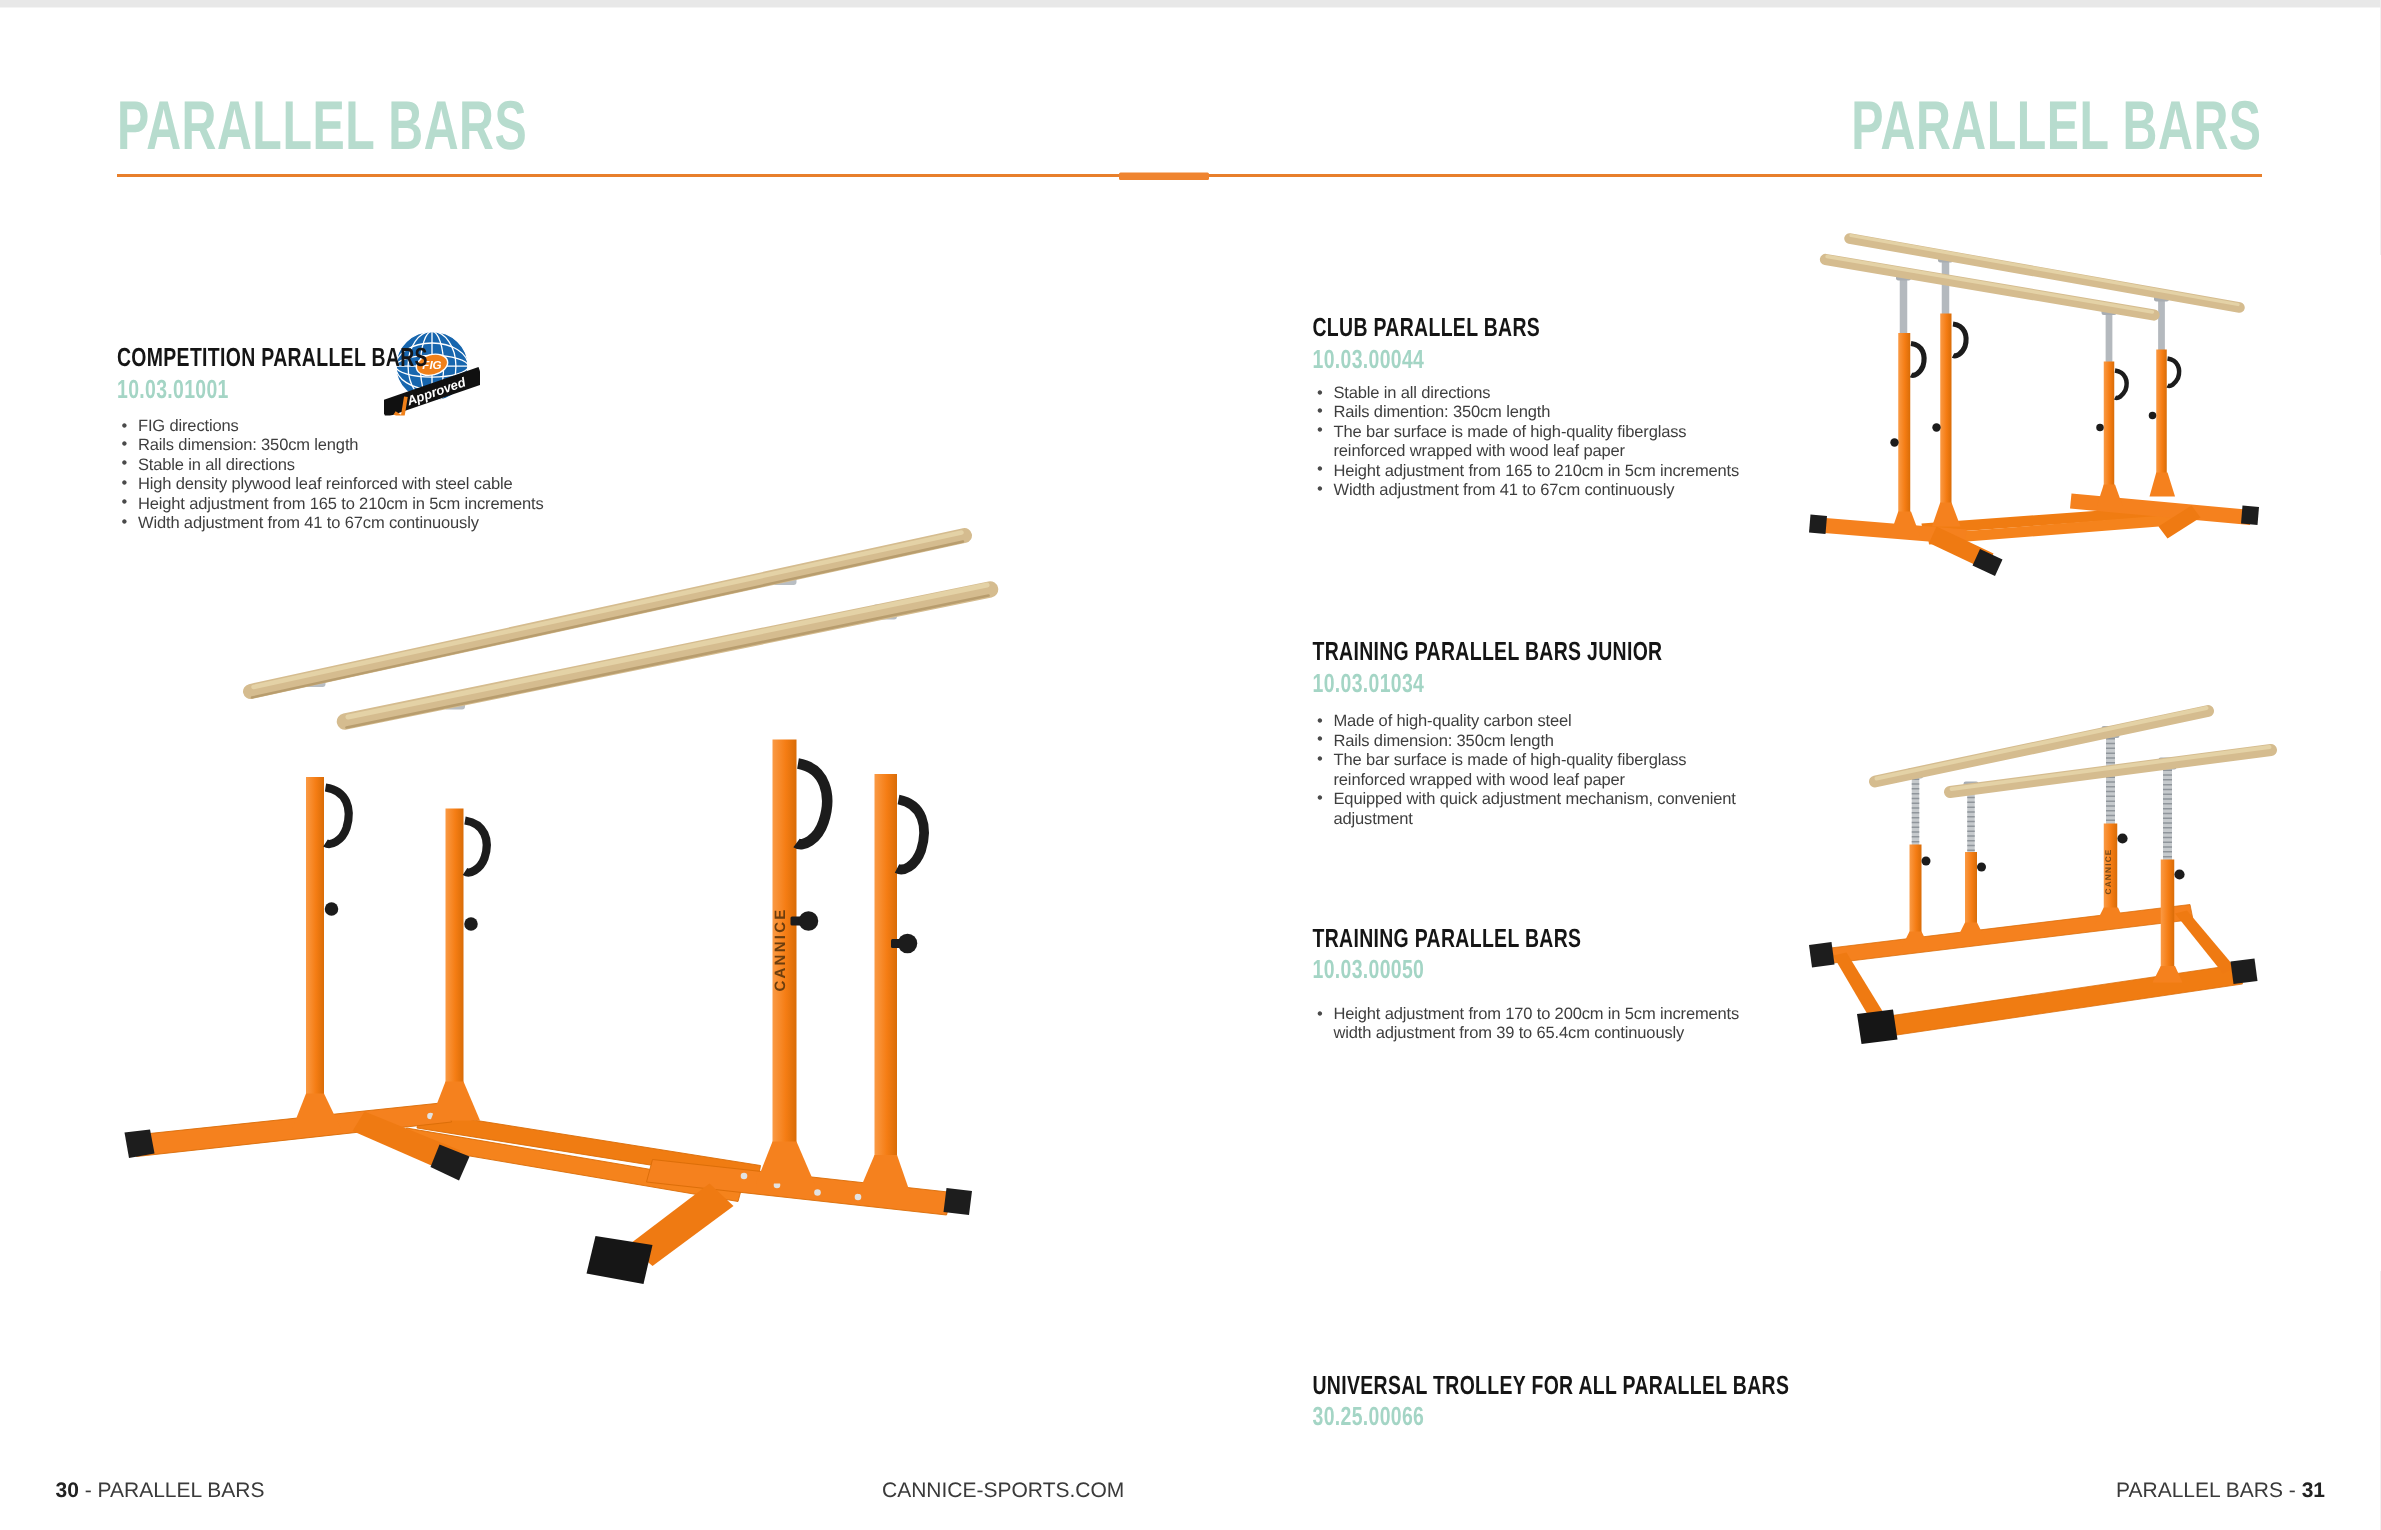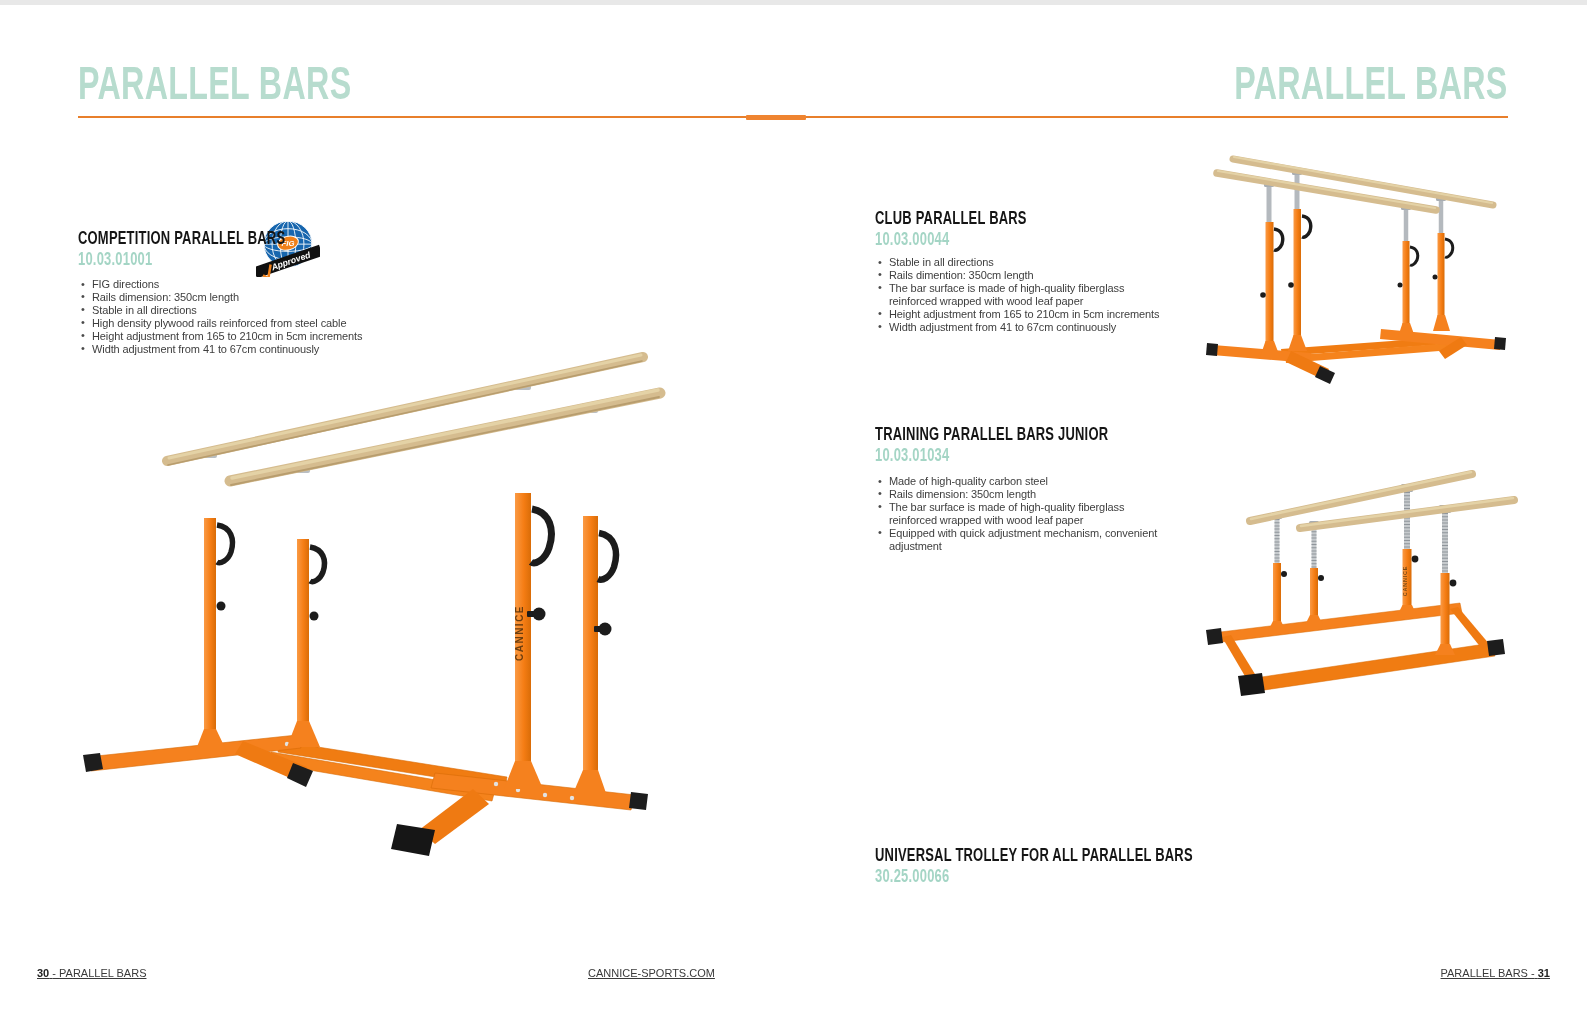--- a/index.html
+++ b/index.html
@@ -24,21 +24,21 @@
     margin:1px 0 0 0;font-size:17.5px;font-weight:bold;line-height:20px;color:#a4d5c5;
     transform:scaleX(0.74);transform-origin:0 0;white-space:nowrap;letter-spacing:0.3px;
   }
   .bullets{list-style:none;margin:0;padding:0;width:300px;}
   .bullets li{
     position:relative;padding-left:14px;font-size:11px;line-height:12.9px;
     color:#3e3e3e;letter-spacing:-0.1px;
   }
   .bullets li::before{content:"\2022";position:absolute;left:3px;top:-0.5px;color:#4a4a4a;}
   .photo{position:absolute;}
-  .footer-item{position:absolute;top:962px;font-size:11px;line-height:13px;color:#3a3a3a;white-space:nowrap;text-decoration:underline;}
+  .footer-item{position:absolute;top:982px;font-size:14px;line-height:13px;color:#3a3a3a;white-space:nowrap;}
   .footer-item b{color:#222;}
   .f-left{left:37px;}
   .f-center{left:588px;}
   .f-right{right:37px;}
 </style>
 </head>
 <body>
 
 <div class="spread">
 
@@ -67,21 +67,21 @@
     </g>
   </svg>
 
   <section class="prod" style="left:78px;top:223px">
     <h2 class="h-prod">COMPETITION PARALLEL BARS</h2>
     <div class="code">10.03.01001</div>
     <ul class="bullets" style="margin-top:9px">
         <li>FIG directions</li>
         <li>Rails dimension: 350cm length</li>
         <li>Stable in all directions</li>
-        <li>High density plywood rails reinforced from steel cable</li>
+        <li>High density plywood leaf reinforced with steel cable</li>
         <li>Height adjustment from 165 to 210cm in 5cm increments</li>
         <li>Width adjustment from 41 to 67cm continuously</li>
       </ul>
   </section>
 
   <svg class="photo" style="left:75px;top:338px" width="635" height="540" viewBox="0 0 635 540">
     <defs>
       <linearGradient id="og1" x1="0" y1="0" x2="1" y2="0">
         <stop offset="0" stop-color="#fa9a45"></stop>
           <stop offset="0.55" stop-color="#f57d14"></stop>
@@ -236,20 +236,27 @@
     <h2 class="h-prod">TRAINING PARALLEL BARS JUNIOR</h2>
     <div class="code">10.03.01034</div>
     <ul class="bullets" style="margin-top:10px">
         <li>Made of high-quality carbon steel</li>
         <li>Rails dimension: 350cm length</li>
         <li>The bar surface is made of high-quality fiberglass reinforced wrapped with wood leaf paper</li>
         <li>Equipped with quick adjustment mechanism, convenient adjustment</li>
       </ul>
   </section>
 
+  <section class="prod" style="left:875px;top:610px">
+    <h2 class="h-prod">TRAINING PARALLEL BARS</h2>
+    <div class="code">10.03.00050</div>
+    <ul class="bullets" style="margin-top:14px">
+        <li>Height adjustment from 170 to 200cm in 5cm increments width adjustment from 39 to 65.4cm continuously</li>
+      </ul>
+  </section>
 
   <svg class="photo" style="left:1192px;top:436px" width="348" height="288" viewBox="0 0 348 288">
     <defs>
       <linearGradient id="og3" x1="0" y1="0" x2="1" y2="0">
         <stop offset="0" stop-color="#fa9a45"></stop>
           <stop offset="0.55" stop-color="#f57d14"></stop>
           <stop offset="1" stop-color="#d96c07"></stop>
       </linearGradient>
     </defs>
     <g>
@@ -294,21 +301,21 @@
     </g>
     <g fill="#1c1c1c">
       <circle cx="92" cy="133" r="3"></circle>
         <circle cx="129" cy="137" r="3"></circle>
       <circle cx="223" cy="118" r="3.4"></circle>
         <circle cx="261" cy="142" r="3.4"></circle>
     </g>
   </svg>
 
 
-  <section class="prod" style="left:875px;top:840px">
+  <section class="prod" style="left:875px;top:908px">
     <h2 class="h-prod">UNIVERSAL TROLLEY FOR ALL PARALLEL BARS</h2>
     <div class="code">30.25.00066</div>
   </section>
 
   <div class="footer-item f-left">
     <b>30</b>
     <span>-</span>
     <span>PARALLEL BARS</span>
   </div>
   <div class="footer-item f-center">CANNICE-SPORTS.COM</div>

